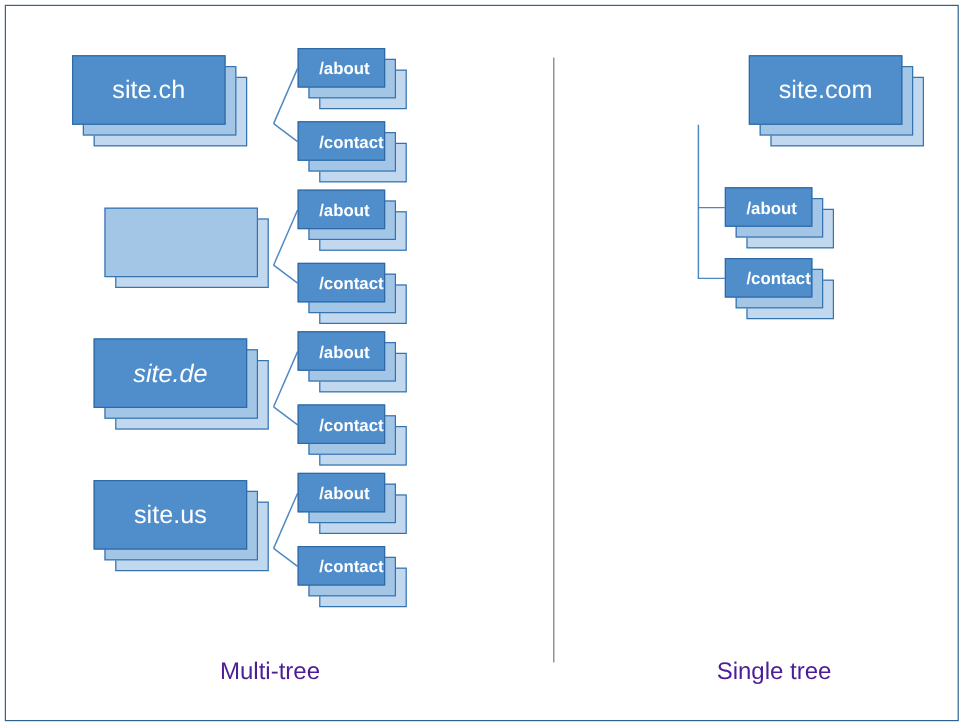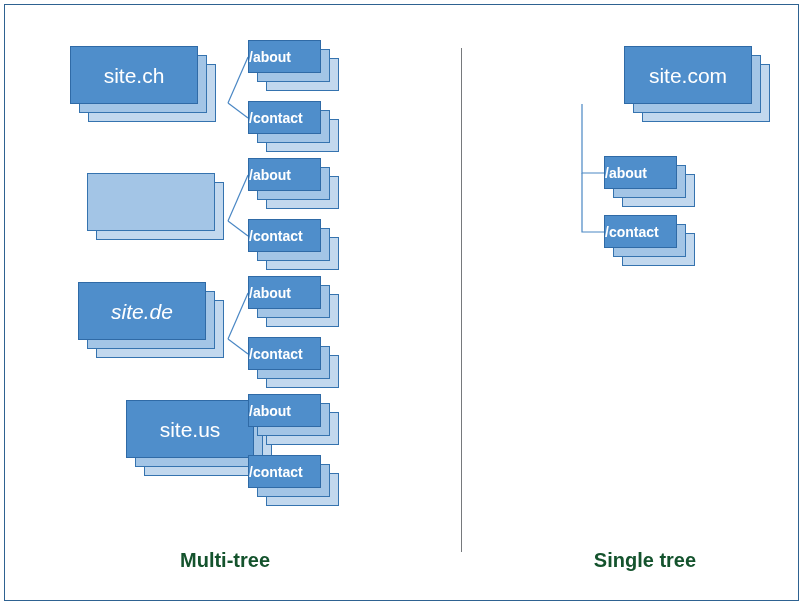--- a/index.html
+++ b/index.html
@@ -83,31 +83,31 @@
 
   
   .stack.parent .layer.front {
     justify-content: center;
     font-size: 21px;
     font-weight: 400;
   }
   
   .stack.child .layer.front {
     justify-content: flex-start;
-    padding-left: 0;
+    padding-left: 17px;
     font-size: 14px;
     font-weight: bold;
   }
 
   
   .caption {
     position: absolute;
-    color: #14532d;
+    color: #4c1d95;
     font-size: 20px;
-    font-weight: 700;
+    font-weight: 400;
     white-space: nowrap;
     text-align: center;
   }
 </style>
 </head>
 <body>
 
 <div id="canvas">
 
   <div id="page-frame"></div>
@@ -125,21 +125,21 @@
     <path class="conn-line" d="M 228 339 L 248 293"></path>
     <path class="conn-line" d="M 228 339 L 248 354"></path>
 
     <path class="conn-line" d="M 228 457 L 248 411"></path>
     <path class="conn-line" d="M 228 457 L 248 472"></path>
 
     <path class="conn-line" d="M 582 104 L 582 173 L 604 173"></path>
     <path class="conn-line" d="M 582 173 L 582 232 L 604 232"></path>
   </svg>
 
-  <div class="stack parent" style="left:70px; top:46px; width:146px; height:76px;">
+  <div class="stack parent" style="left:60px; top:46px; width:146px; height:76px;">
     <div class="layer back" style="left:18px; top:18px; width:128px; height:58px;"></div>
     <div class="layer mid" style="left:9px;  top:9px;  width:128px; height:58px;"></div>
     <div class="layer front" style="left:0;    top:0;    width:128px; height:58px;">
         <span>site.ch</span>
       </div>
   </div>
 
   <div class="stack child" style="left:248px; top:40px; width:91px; height:51px;">
     <div class="layer back" style="left:18px; top:18px; width:73px; height:33px;"></div>
     <div class="layer mid" style="left:9px;  top:9px;  width:73px; height:33px;"></div>
@@ -194,21 +194,21 @@
   </div>
 
   <div class="stack child" style="left:248px; top:337px; width:91px; height:51px;">
     <div class="layer back" style="left:18px; top:18px; width:73px; height:33px;"></div>
     <div class="layer mid" style="left:9px;  top:9px;  width:73px; height:33px;"></div>
     <div class="layer front" style="left:0;    top:0;    width:73px; height:33px;">
         <span>/contact</span>
       </div>
   </div>
 
-  <div class="stack parent" style="left:78px; top:400px; width:146px; height:76px;margin-left:48px;">
+  <div class="stack parent" style="left:78px; top:400px; width:146px; height:76px;">
     <div class="layer back" style="left:18px; top:18px; width:128px; height:58px;"></div>
     <div class="layer mid" style="left:9px;  top:9px;  width:128px; height:58px;"></div>
     <div class="layer front" style="left:0;    top:0;    width:128px; height:58px;">
         <span>site.us</span>
       </div>
   </div>
 
   <div class="stack child" style="left:248px; top:394px; width:91px; height:51px;">
     <div class="layer back" style="left:18px; top:18px; width:73px; height:33px;"></div>
     <div class="layer mid" style="left:9px;  top:9px;  width:73px; height:33px;"></div>

